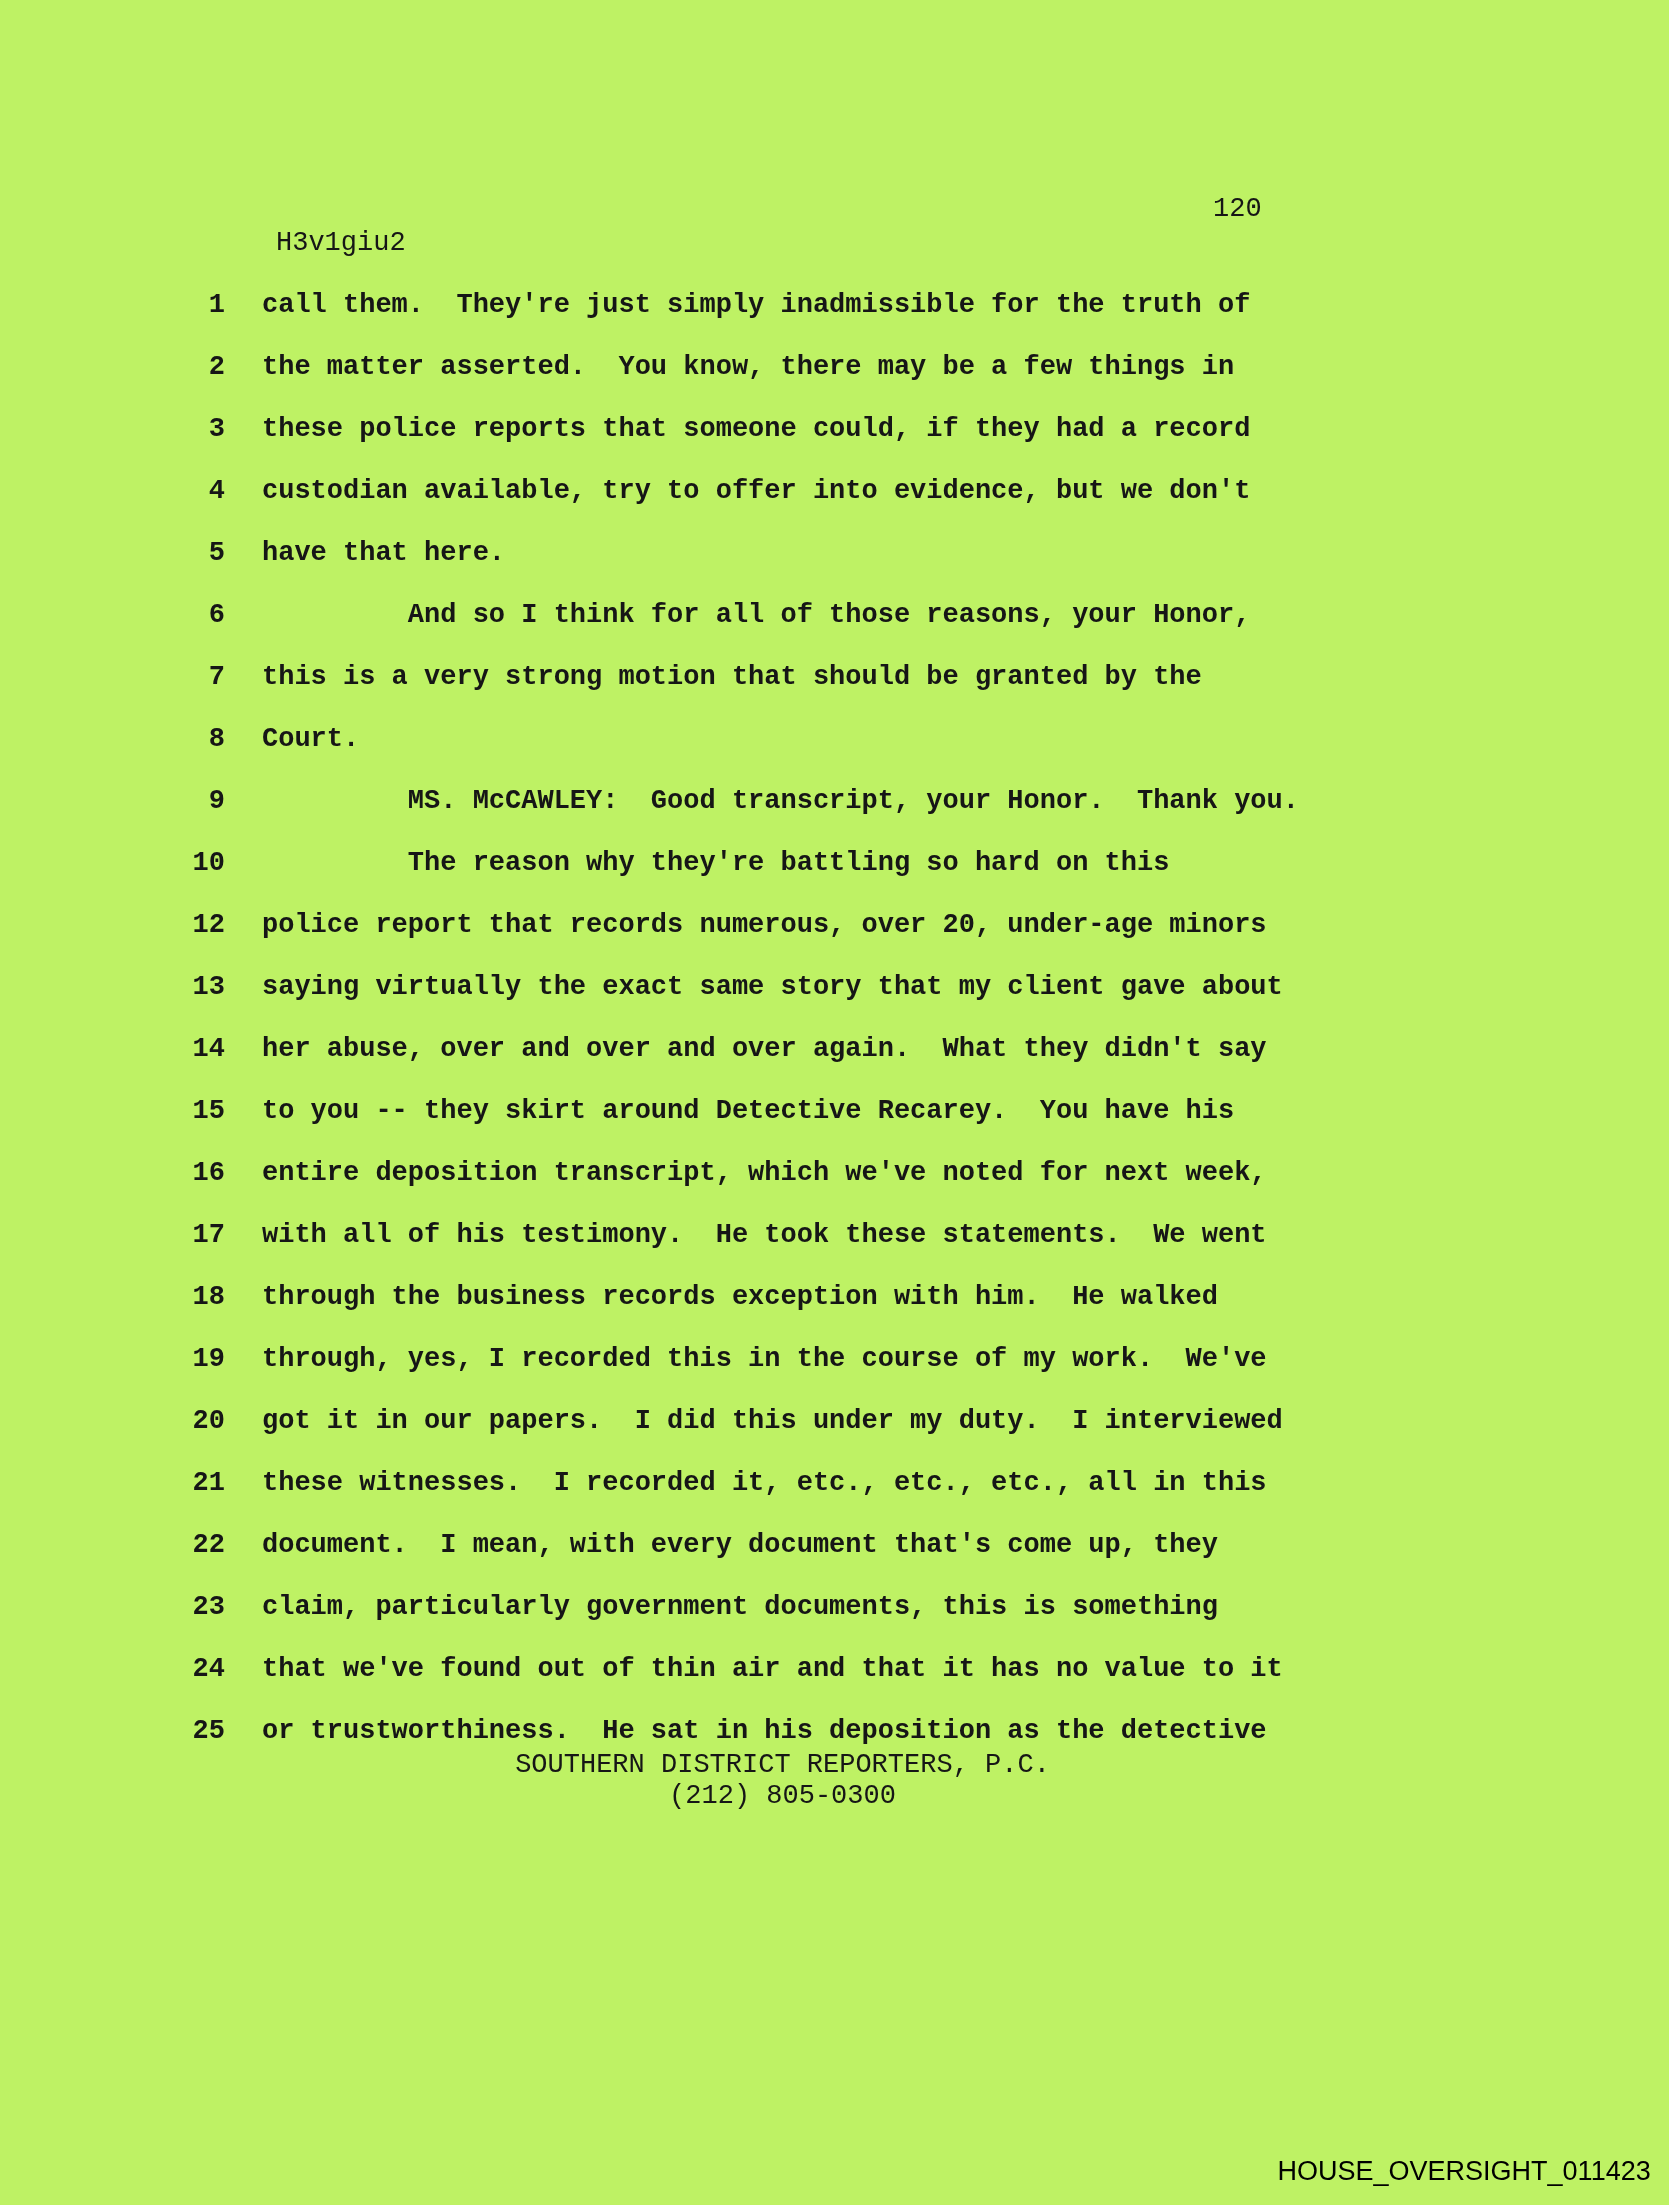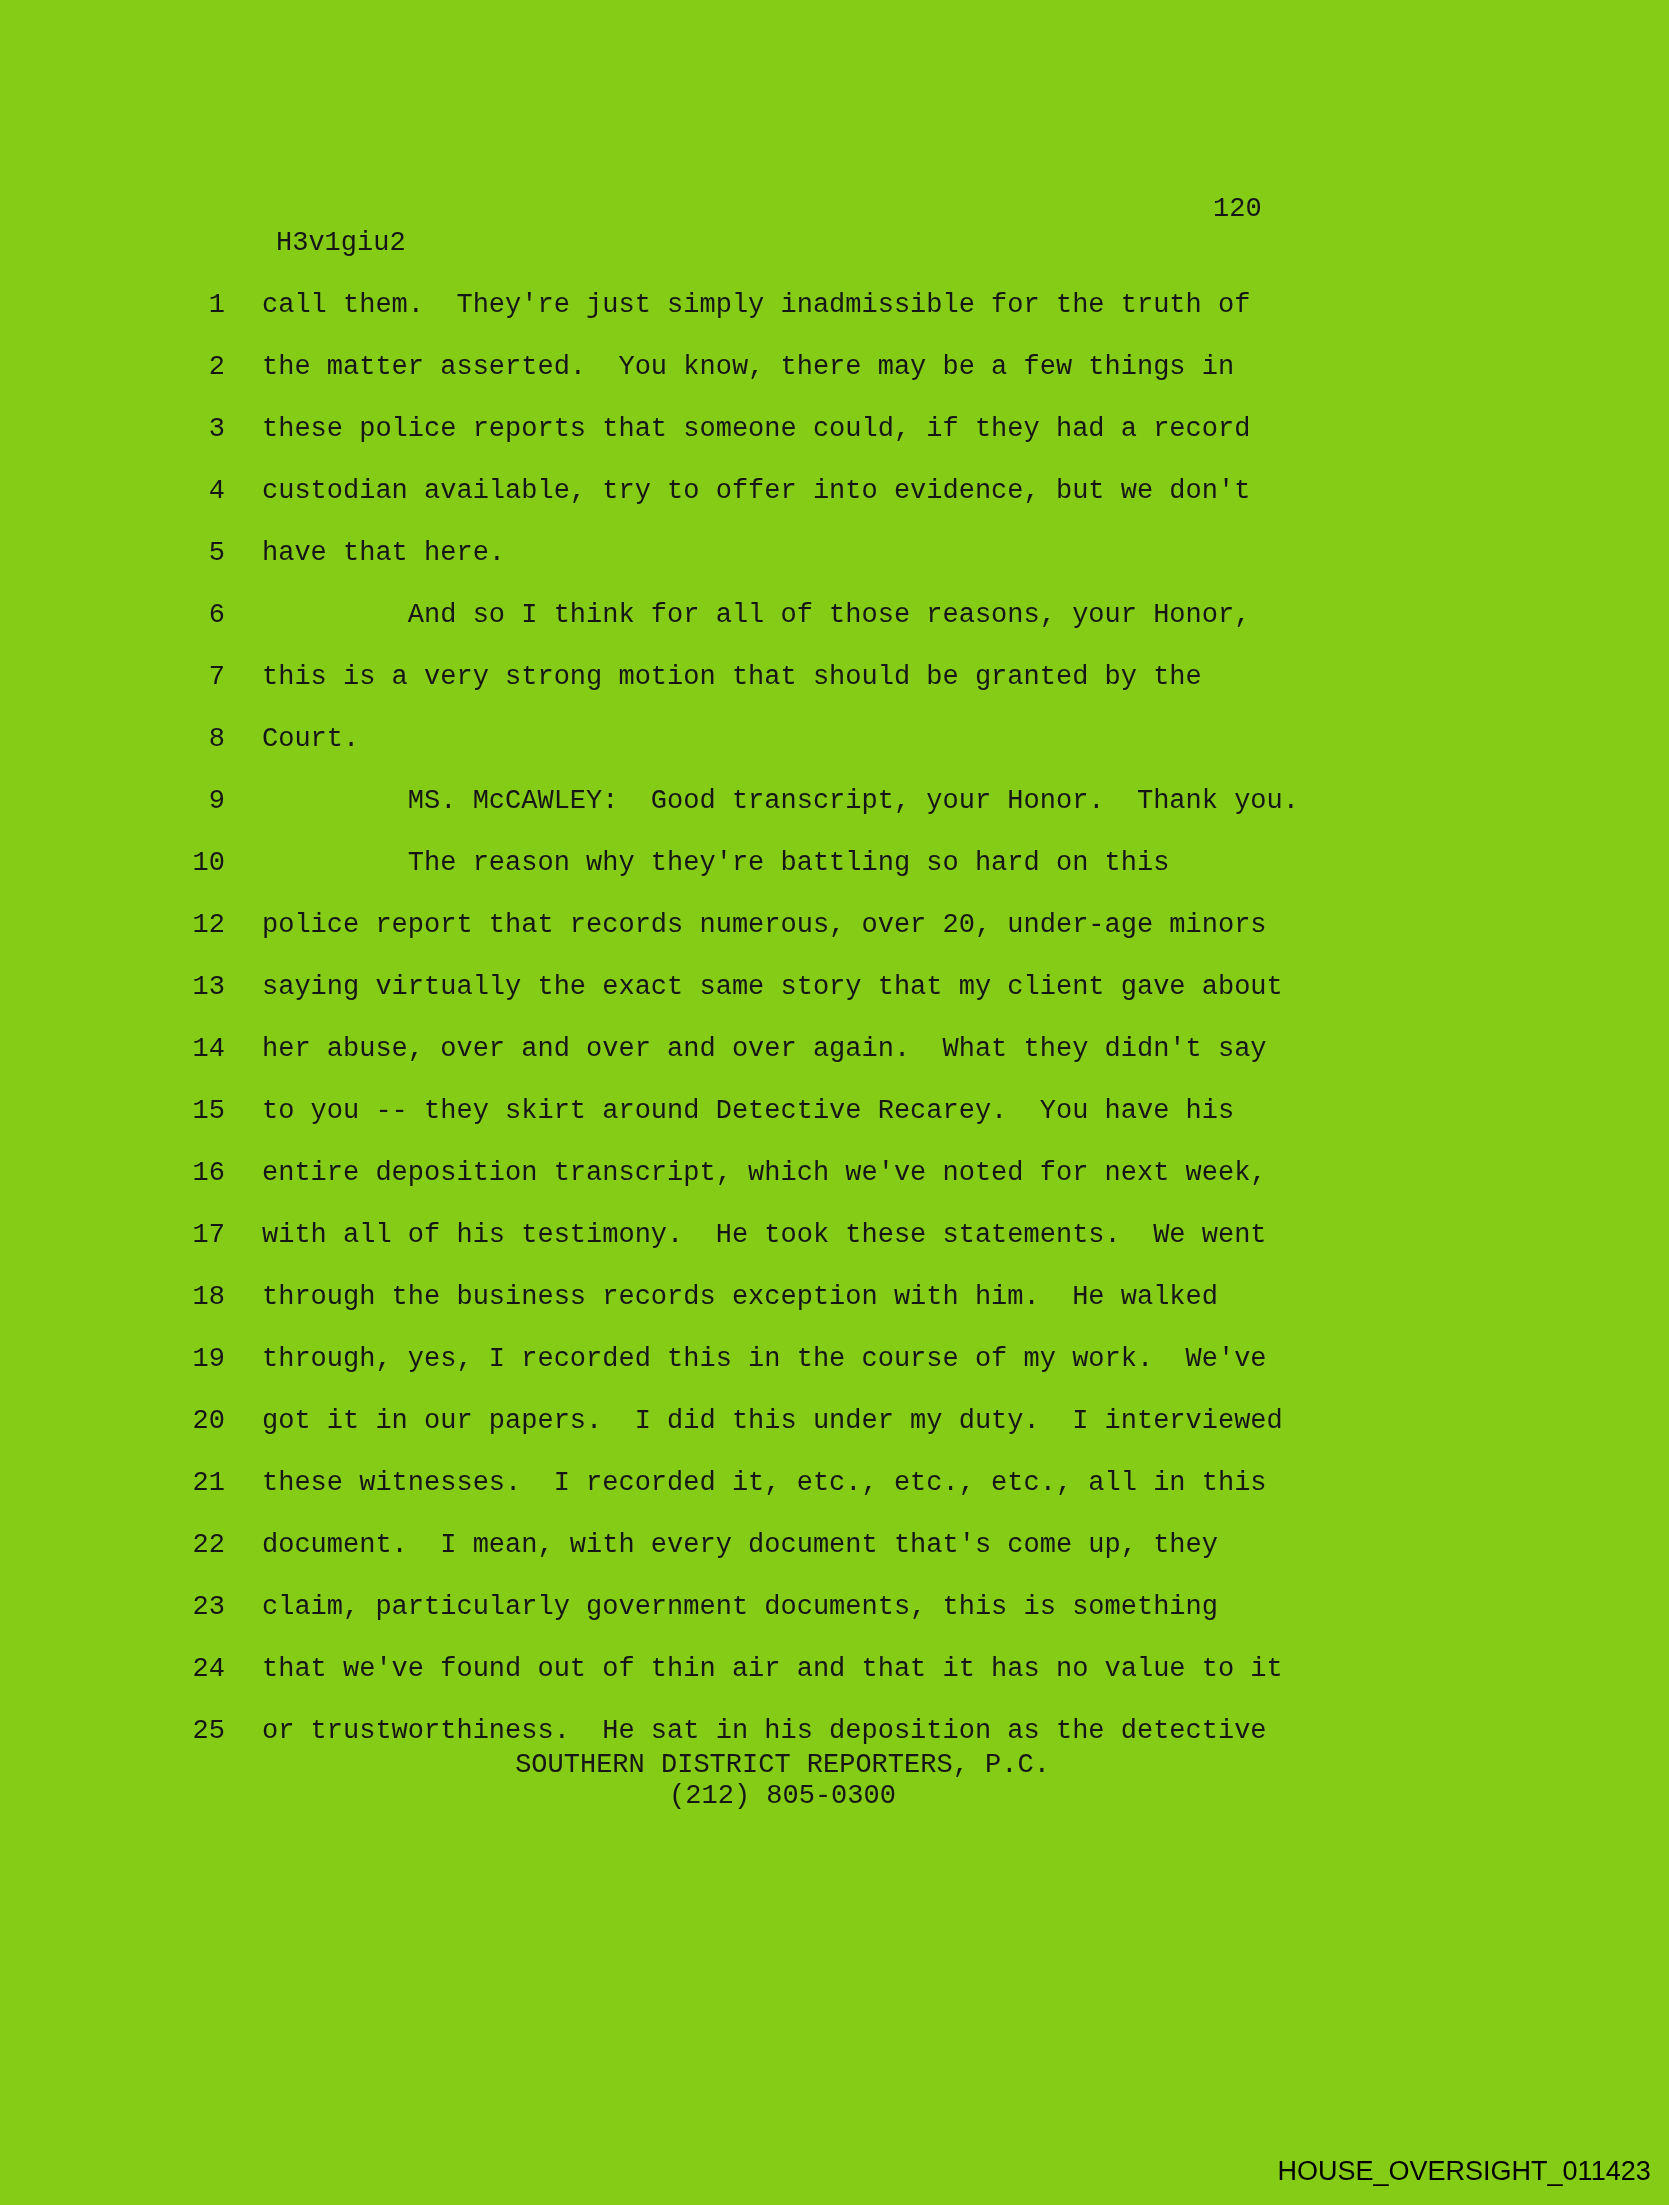--- a/index.html
+++ b/index.html
@@ -4,41 +4,42 @@
 <style>
   html, body {
     margin: 0;
     padding: 0;
     background: #ffffff;
   }
   .sheet {
     position: relative;
     width: 1669px;
     height: 2205px;
-    background: #84cc16;
+    background: #bef264;
     font-family: "Liberation Mono", "DejaVu Sans Mono", monospace;
     font-size: 27px;
     color: #161616;
     overflow: hidden;
   }
   .pageno {
     position: absolute;
     top: 194px;
     left: 1213px;
   }
   .sessid {
     position: absolute;
     top: 228px;
     left: 260px;
     margin-left: 16px;
   }
   .lines {
     position: absolute;
     top: 290px;
     left: 0;
+    font-weight: bold;
   }
   .line {
     height: 62px;
     white-space: nowrap;
   }
   .no {
     display: inline-block;
     width: 225px;
     text-align: right;
   }

